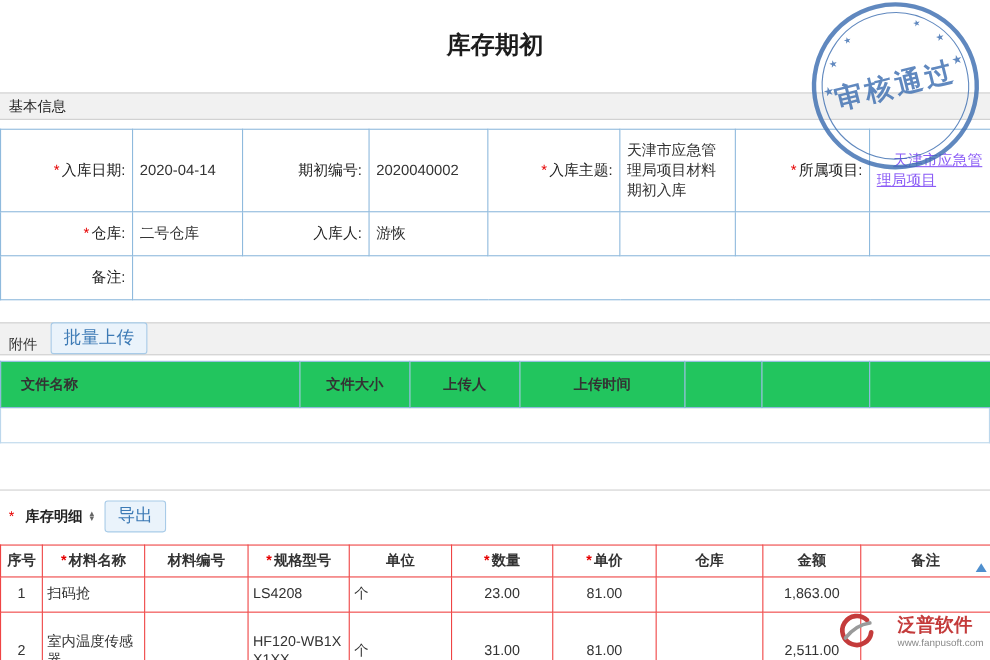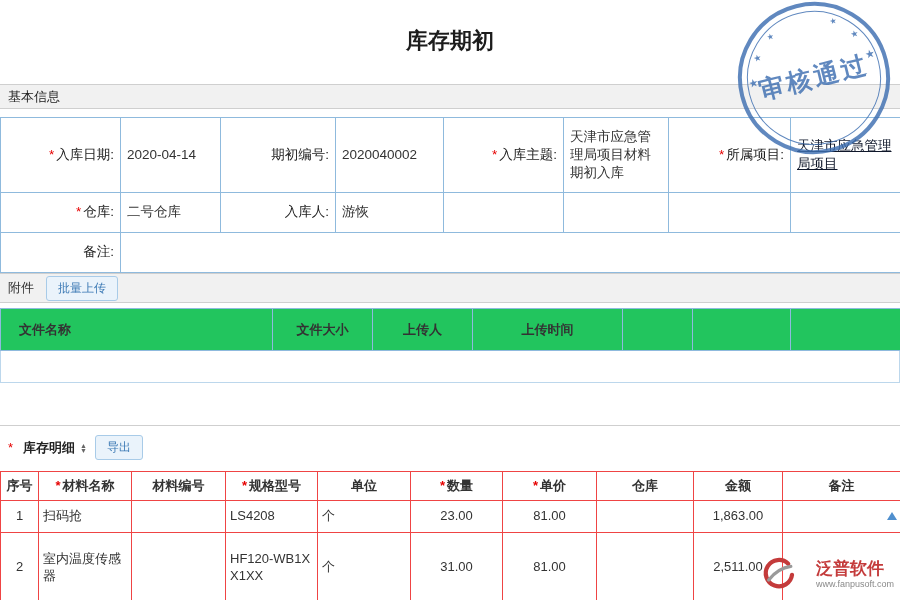--- a/index.html
+++ b/index.html
@@ -16,29 +16,29 @@
     background:#f1f1f1; border-top:1px solid #cfcfcf; border-bottom:1px solid #cfcfcf;
     height:25px; line-height:23px; padding-left:8px; font-size:13px; color:#1c1c1c;
   }
 
   
   table.form-table { width:100%; border-collapse:collapse; table-layout:fixed; margin-top:8px; font-size:13.5px; }
   table.form-table td { border:1px solid #8fbadd; padding:3px 6px; vertical-align:middle; line-height:1.35; word-break:break-all; }
   td.lbl { text-align:right; white-space:nowrap; color:#222; }
   .req { color:#e60000; margin-right:2px; }
   tr.r1 { height:75px; } tr.r2 { height:40px; } tr.r3 { height:40px; }
-  a.link { color:#0f172a; text-decoration:underline; cursor:pointer; }
+  a.link { color:#8b5cf6; text-decoration:underline; cursor:pointer;margin-left:15px; }
 
   
   .attach-bar {
-    margin-top:0; background:#f1f1f1; border-top:1px solid #cfcfcf; border-bottom:1px solid #cfcfcf;
-    height:30px; display:flex; align-items:center; gap:12px; padding-left:8px; font-size:13px;
+    margin-top:20px; background:#f1f1f1; border-top:1px solid #cfcfcf; border-bottom:1px solid #cfcfcf;
+    height:30px; display:flex; align-items:flex-end; gap:12px; padding-left:8px; font-size:13px;
   }
   .btn {
-    background:#eaf3fb; border:1px solid #a8cbe8; color:#3c7ab5; font-size:12px;
+    background:#eaf3fb; border:1px solid #a8cbe8; color:#3c7ab5; font-size:16px;
     padding:3px 11px; border-radius:3px; cursor:pointer; font-family:inherit;
   }
   table.attach-table { width:100%; border-collapse:collapse; table-layout:fixed; margin-top:5px; font-size:13px; }
   table.attach-table th { border:1px solid #8fbadd; height:42px; font-weight:bold; color:#333; text-align:center; background:#22c55e; }
   table.attach-table th.first { text-align:left; padding-left:18px; }
   .attach-empty { height:32px; border-left:1px solid #bcd7ec; border-right:1px solid #bcd7ec; border-bottom:1px solid #bcd7ec; }
 
   
   .detail-section { margin-top:42px; border-top:1px solid #cfcfcf; }
   .detail-head { display:flex; align-items:center; gap:8px; padding:9px 8px; font-size:13px; }

